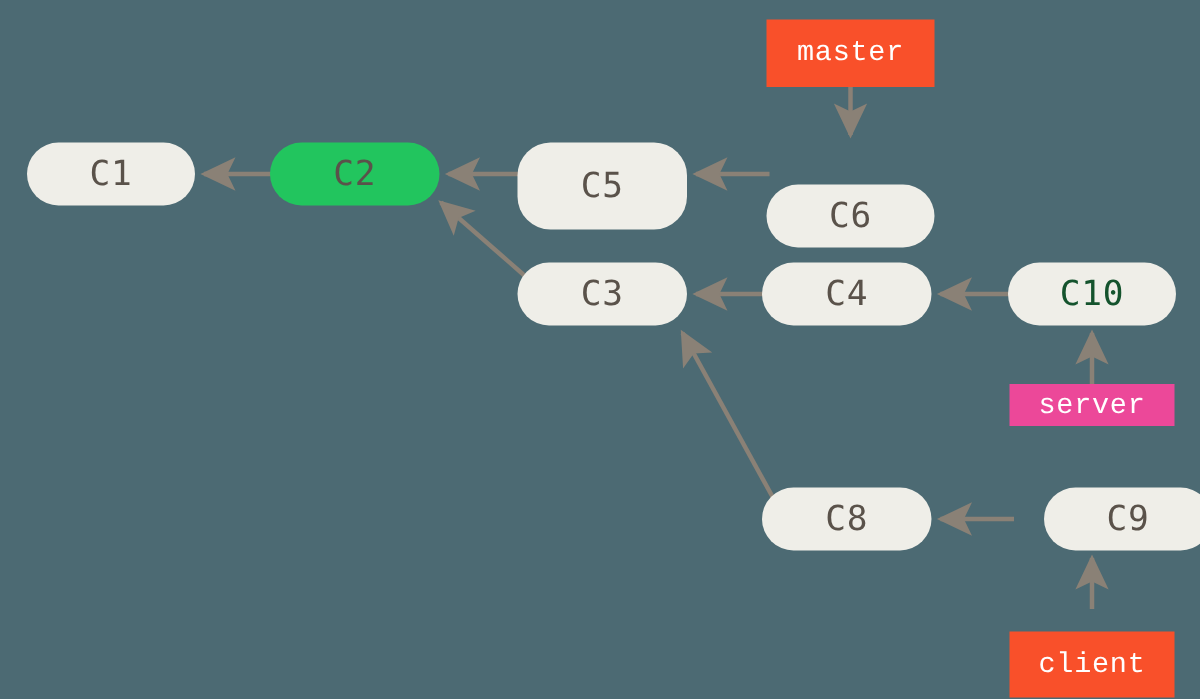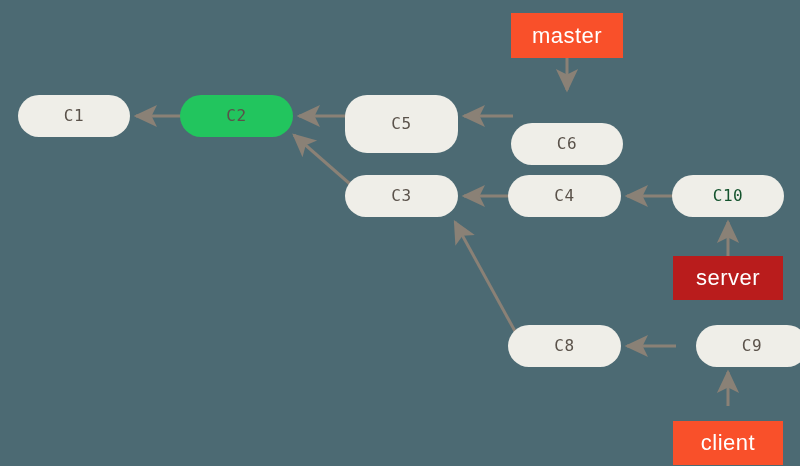--- a/index.html
+++ b/index.html
@@ -27,35 +27,35 @@
   .commit-node {
     position: absolute;
     box-sizing: border-box;
     background: #efeee8;
     border-radius: 22px;
     display: flex;
     align-items: center;
     justify-content: center;
     color: #5a524a;
     font-family: "DejaVu Sans Mono", "Liberation Mono", monospace;
-    font-size: 16px;
+    font-size: 23px;
     letter-spacing: 0.5px;
     line-height: 1;
     z-index: 3;
   }
   .branch-label {
     position: absolute;
     box-sizing: border-box;
     background: #f9502a;
     display: flex;
     align-items: center;
     justify-content: center;
     color: #ffffff;
-    font-family: Liberation Sans, sans-serif;
-    font-size: 22px;
+    font-family: Liberation Mono, monospace;
+    font-size: 19px;
     letter-spacing: 0.5px;
     line-height: 1;
     z-index: 3;
   }
 </style>
 </head>
 <body>
 
 <div id="canvas" style="width: 800px; height: 466px; background: rgb(76, 106, 115);">
 
@@ -86,17 +86,17 @@
       <div class="commit-node" style="left: 345px; top: 95px; width: 113px; height: 58px; background: rgb(239, 238, 232); color: rgb(90, 82, 74);">C5</div>
       <div class="commit-node" style="left: 511px; top: 95px; width: 112px; height: 42px; background: rgb(239, 238, 232); color: rgb(90, 82, 74); margin-top: 28px;">C6</div>
       <div class="commit-node" style="left: 345px; top: 175px; width: 113px; height: 42px; background: rgb(239, 238, 232); color: rgb(90, 82, 74);">C3</div>
       <div class="commit-node" style="left: 508px; top: 175px; width: 113px; height: 42px; background: rgb(239, 238, 232); color: rgb(90, 82, 74);">C4</div>
       <div class="commit-node" style="left: 672px; top: 175px; width: 112px; height: 42px; background: rgb(239, 238, 232); color: #14532d;">C10</div>
       <div class="commit-node" style="left: 508px; top: 325px; width: 113px; height: 42px; background: rgb(239, 238, 232); color: rgb(90, 82, 74);">C8</div>
       <div class="commit-node" style="left: 696px; top: 325px; width: 112px; height: 42px; background: rgb(239, 238, 232); color: rgb(90, 82, 74);">C9</div>
     </div>
   <div id="labels-group">
       <div class="branch-label" style="left: 511px; top: 13px; width: 112px; height: 45px; background: rgb(249, 80, 42); color: rgb(255, 255, 255);">master</div>
-      <div class="branch-label" style="left: 673px; top: 256px; width: 110px; height: 44px; background: #b91c1c; color: rgb(255, 255, 255);">server</div>
+      <div class="branch-label" style="left: 673px; top: 256px; width: 110px; height: 28px; background: #ec4899; color: rgb(255, 255, 255);">server</div>
       <div class="branch-label" style="left: 673px; top: 406px; width: 110px; height: 44px; background: rgb(249, 80, 42); color: rgb(255, 255, 255); margin-top: 15px;">client</div>
     </div>
 
 </div>
 
 </body></html>

